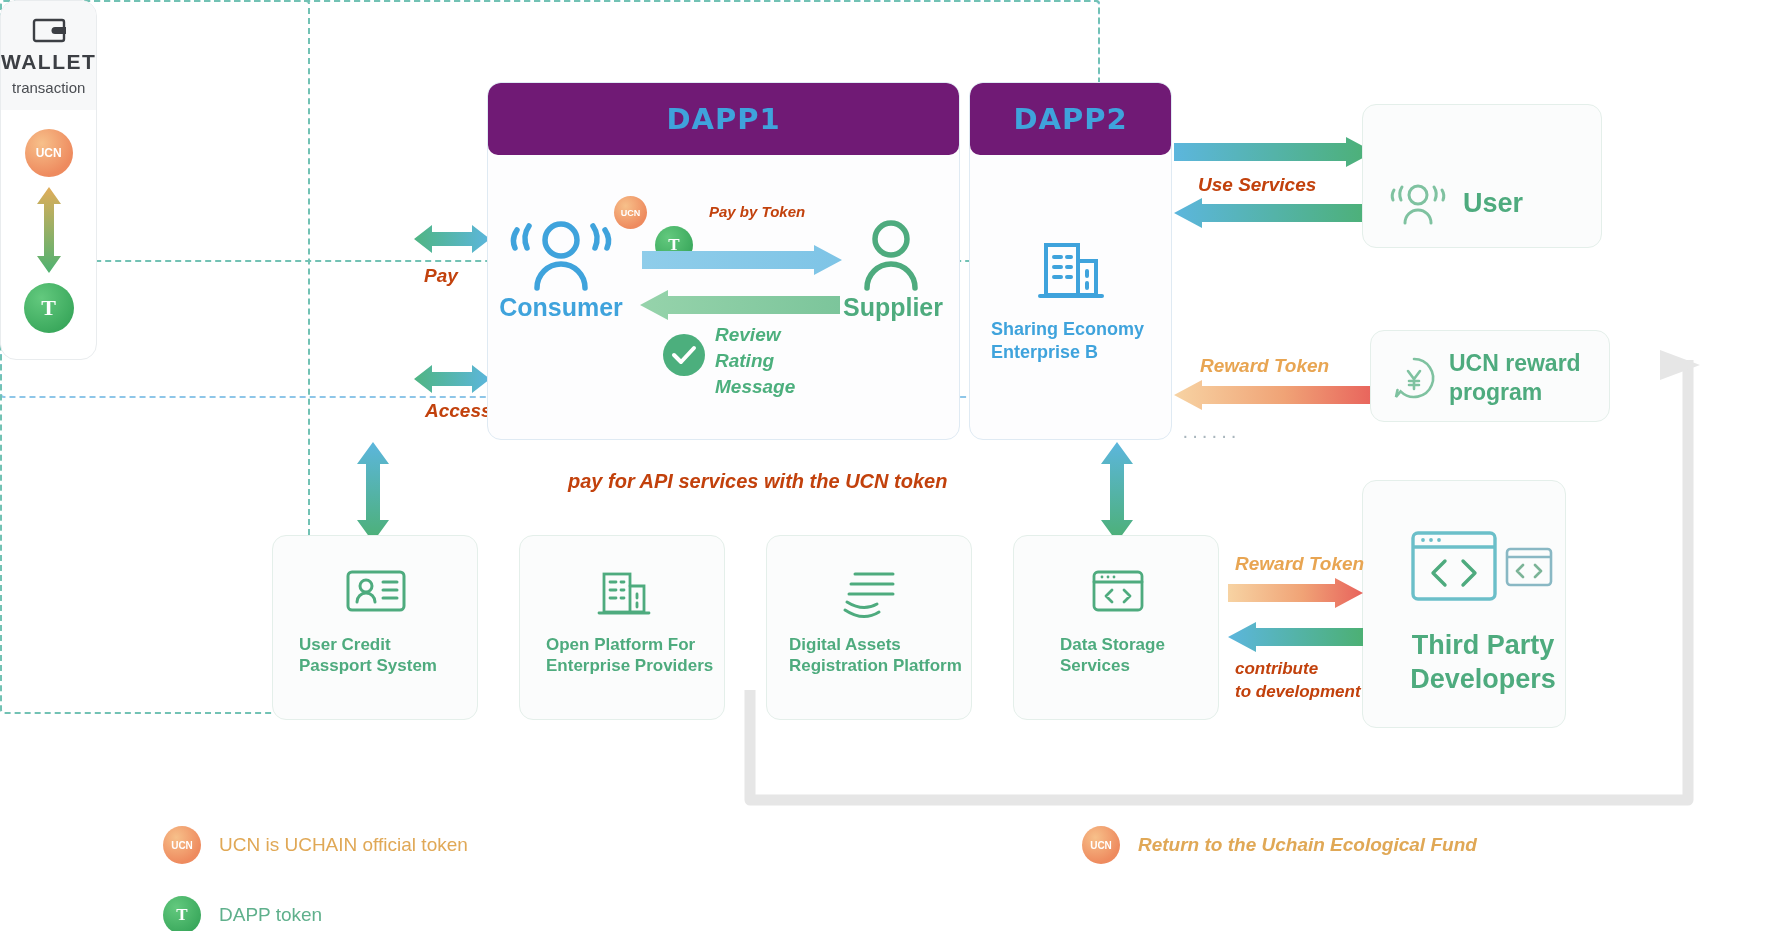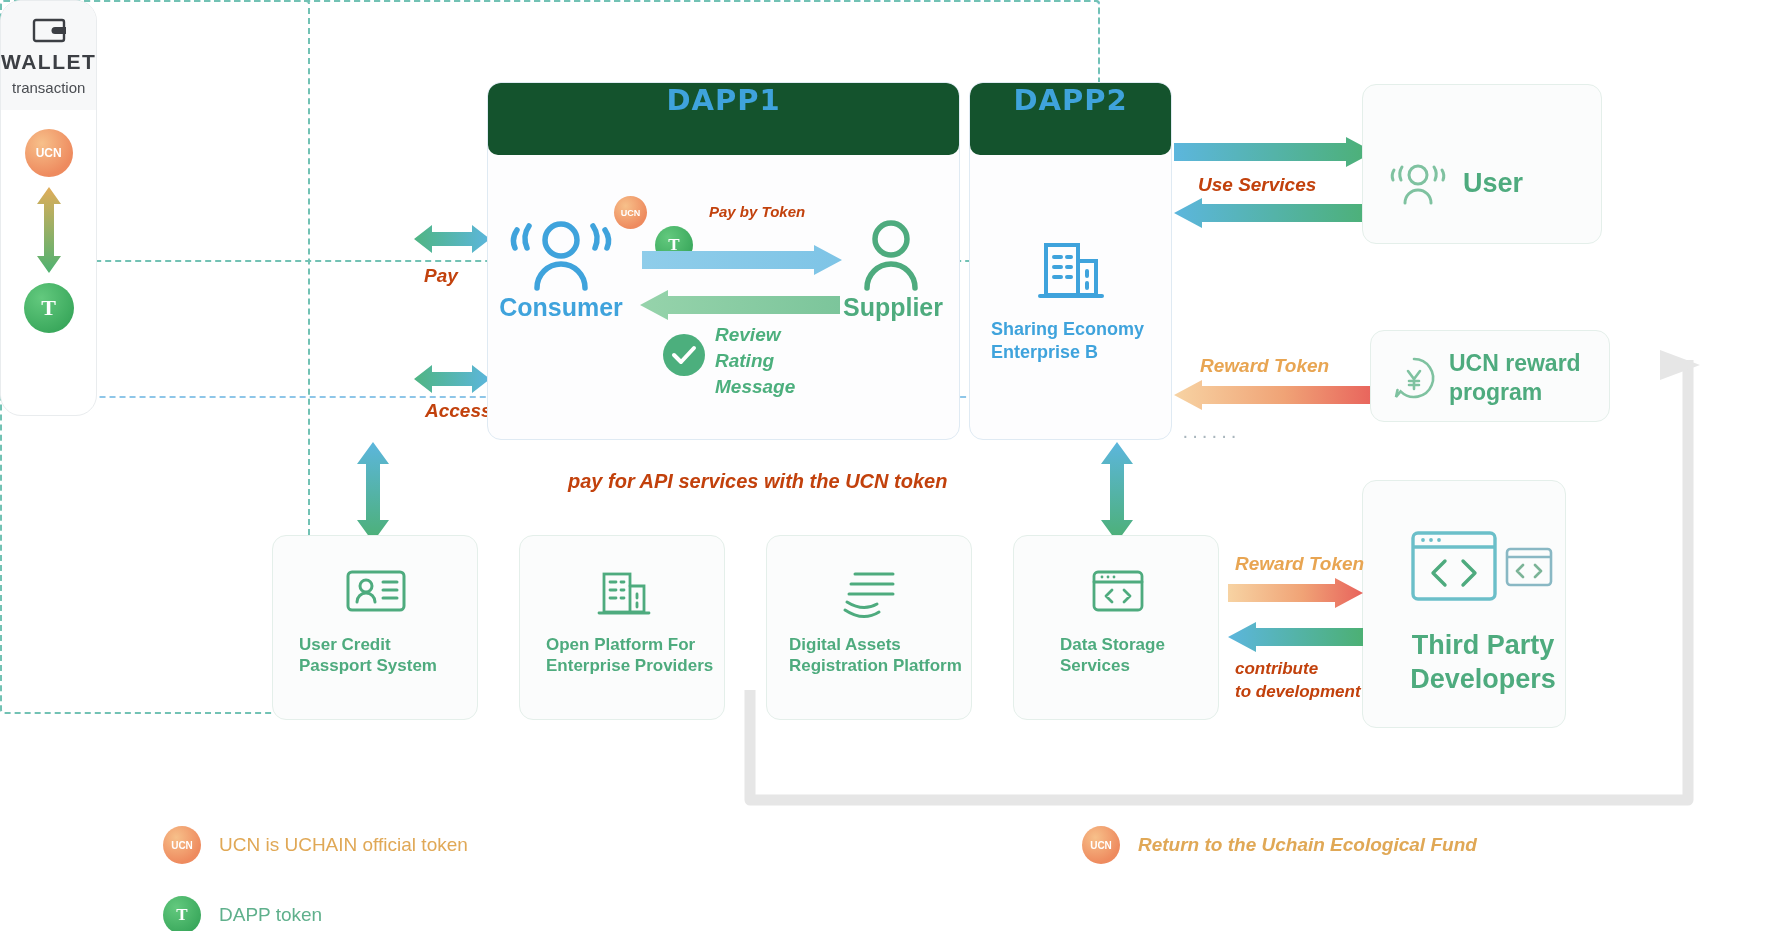--- a/index.html
+++ b/index.html
@@ -29,23 +29,23 @@
   }
   .card-blue-head{
     position:absolute;
     background:#fdfdfe;
     border:1.5px solid #dfeaf3;
     border-radius:14px;
     overflow:hidden;
   }
   .head-band{
     height:72px;
-    background:#14532d;
+    background:#701a75;
     border-radius:12px 12px 10px 10px;
-    display:flex; align-items:flex-start; justify-content:center;
+    display:flex; align-items:center; justify-content:center;
   }
   .head-title{
     color:#3fa3dc;
     font-size:29px;
     font-weight:bold;
     letter-spacing:1px;
     font-family:"DejaVu Sans", sans-serif;
   }
 
   
@@ -120,21 +120,21 @@
 
   <svg class="abs" style="left:0;top:0;width:1782px;height:931px;">
     <path d="M 1688 360 L 1688 800 L 750 800 L 750 690" fill="none" stroke="#e6e6e6" stroke-width="11" stroke-linejoin="round"></path>
     <path d="M 1660 350 L 1700 365 L 1660 380 Z" fill="#e6e6e6"></path>
   </svg>
 
   <div class="grp grp-blue" style="left:165;top:60;width:1100px;height:398px;"></div>
   <div class="grp grp-teal" style="left:165;top:498;width:1100px;height:262px;"></div>
   <div class="grp grp-teal" style="left:1330;top:47;width:310px;height:714px;"></div>
 
-  <div class="wallet-card" style="left:264;top:78;width:152;height:416px;border-radius:21px;">
+  <div class="wallet-card" style="left:264;top:78;width:152;height:360px;">
     <div class="wallet-head">
       <svg width="34" height="27" viewBox="0 0 34 27" style="display:block;margin:0 auto 6px;">
         <rect x="2" y="3" width="30" height="21" rx="2" fill="none" stroke="#3c3f44" stroke-width="2.4"></rect>
         <path d="M23 10 h11 v7 h-11 a3.5 3.5 0 0 1 0 -7 z" fill="#3c3f44"></path>
       </svg>
       <div class="wallet-title">WALLET</div>
       <div class="wallet-sub">transaction</div>
     </div>
 
     <div class="token ucn" style="position:absolute;left:50%;top:128px;margin-left:-24px;width:48px;height:48px;font-size:12px;">
@@ -271,21 +271,21 @@
     <defs>
       <linearGradient id="gradRO" x1="0" y1="0" x2="1" y2="0">
         <stop offset="0%" stop-color="#f7d3a3"></stop>
           <stop offset="55%" stop-color="#f0a376"></stop>
           <stop offset="100%" stop-color="#e8635c"></stop>
       </linearGradient>
     </defs>
     <polygon points="200,6 28,6 28,0 0,15 28,30 28,24 200,24" fill="url(#gradRO)"></polygon>
   </svg>
 
-  <div class="card" style="left:1362px;top:84px;width:240px;height:160px;">
+  <div class="card" style="left:1362px;top:104px;width:240px;height:144px;">
     <svg class="abs" style="left:24px;top:76px;width:62px;height:44px;">
       <g fill="none" stroke="#7fc2a0" stroke-width="3" stroke-linecap="round">
         <circle cx="31" cy="14" r="9"></circle>
         <path d="M18 42 a13 13 0 0 1 26 0"></path>
         <path d="M15 6 q-4 6 -1 13"></path>
           <path d="M7 9 q-3 5 -1 10"></path>
         <path d="M47 6 q4 6 1 13"></path>
           <path d="M55 9 q3 5 1 10"></path>
       </g>
     </svg>

